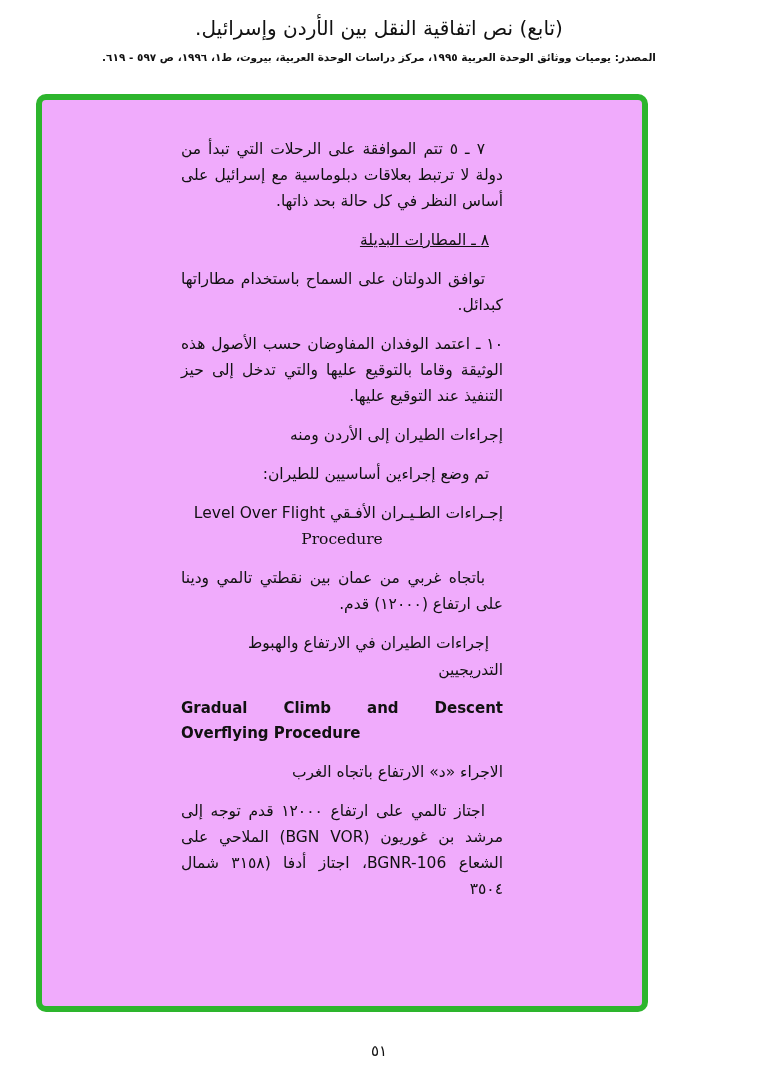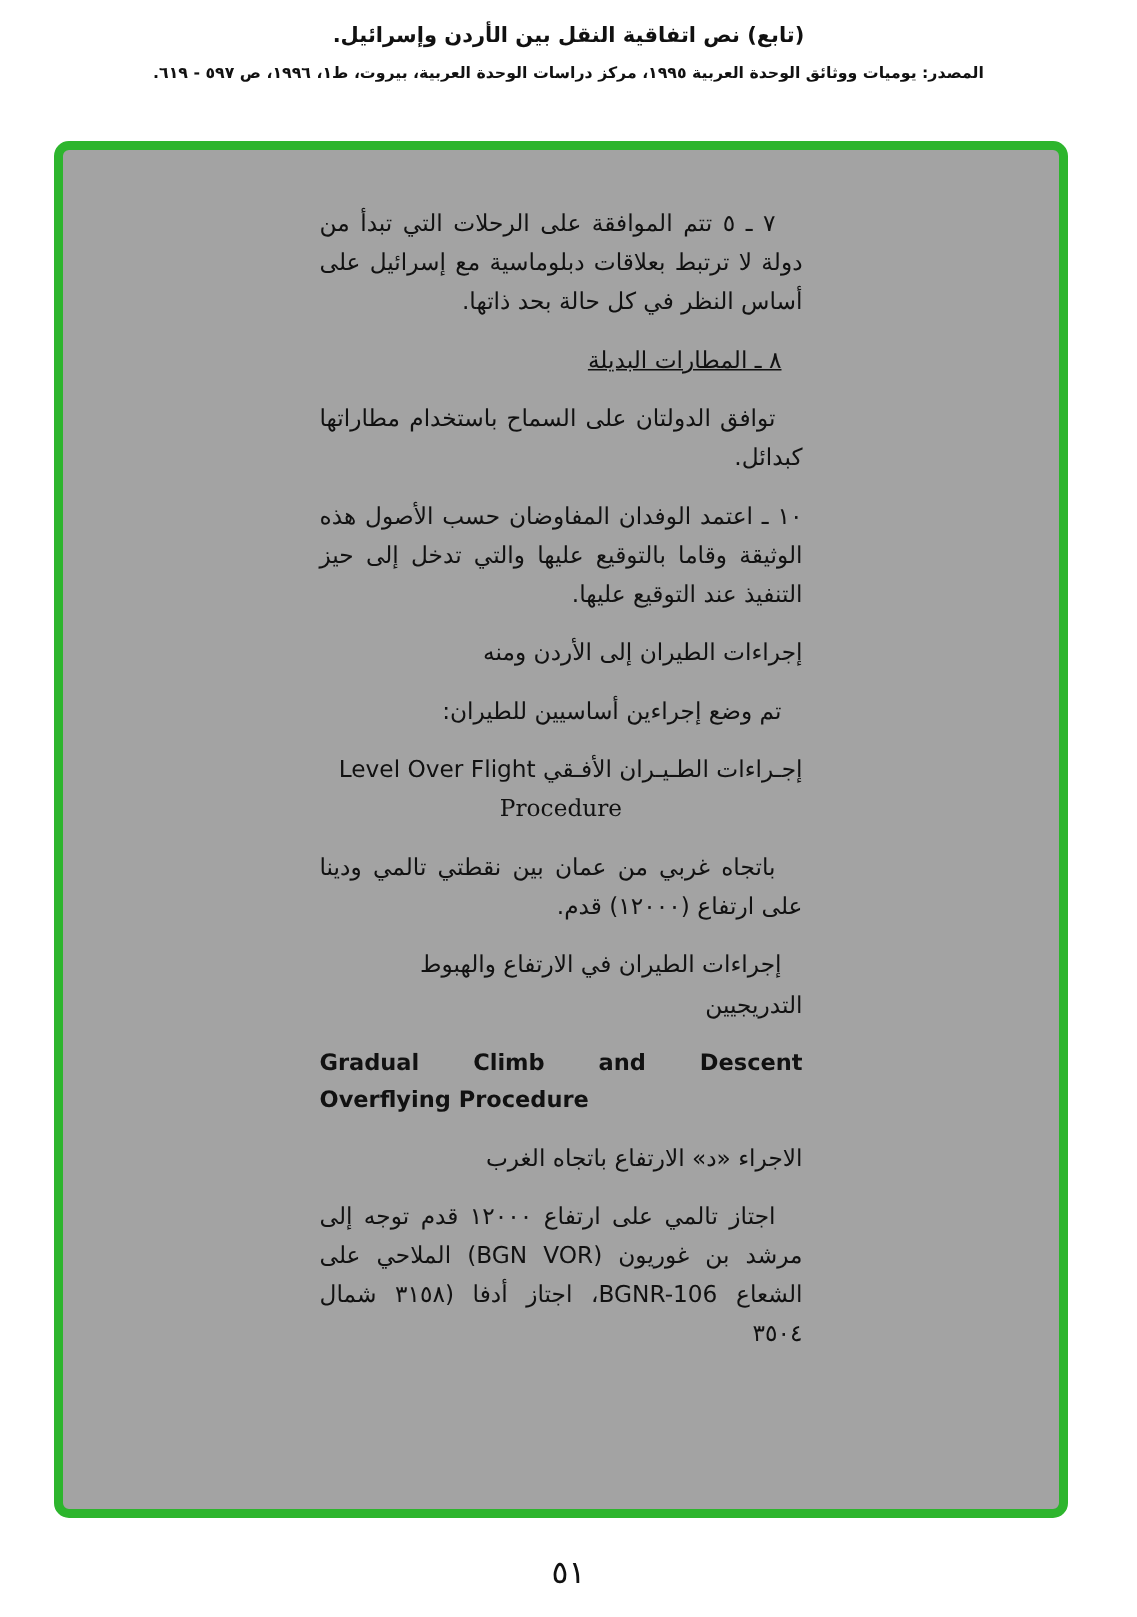--- a/index.html
+++ b/index.html
@@ -14,39 +14,39 @@
     font-family: "DejaVu Sans", sans-serif;
     color: #111111;
     overflow: hidden;
   }
   .page-header {
     direction: rtl;
     text-align: center;
     padding-top: 16px;
   }
   .page-title {
-    font-weight: bold;
-    font-size: 14px;
+    font-weight: normal;
+    font-size: 20px;
     letter-spacing: 0.2px;
   }
   .source-line {
     font-weight: bold;
     font-size: 10.5px;
     margin-top: 11px;
   }
   .green-frame {
     position: absolute;
     left: 36px;
     top: 94px;
-    width: 676px;
+    width: 612px;
     height: 918px;
     border: 6px solid #2db52d;
     border-radius: 10px;
     box-sizing: border-box;
-    background: #a3a3a3;
+    background: #f0abfc;
   }
   .content-column {
     direction: rtl;
     width: 322px;
     margin: 36px auto 0 auto;
     font-size: 15.5px;
     line-height: 1.68;
     text-align: justify;
     text-justify: inter-word;
   }
@@ -72,21 +72,21 @@
     font-weight: bold;
     font-size: 15px;
     font-family: "DejaVu Sans", sans-serif;
   }
   .page-number {
     position: absolute;
     left: 0;
     right: 0;
     bottom: 18px;
     text-align: center;
-    font-size: 21px;
+    font-size: 15px;
     direction: rtl;
   }
 </style>
 </head>
 <body>
 
 <header class="page-header">
   <div class="page-title">(تابع) نص اتفاقية النقل بين الأردن وإسرائيل.</div>
   <div class="source-line">المصدر: يوميات ووثائق الوحدة العربية ١٩٩٥،  مركز دراسات الوحدة العربية، بيروت، ط١، ١٩٩٦، ص ٥٩٧ - ٦١٩.</div>
 </header>

